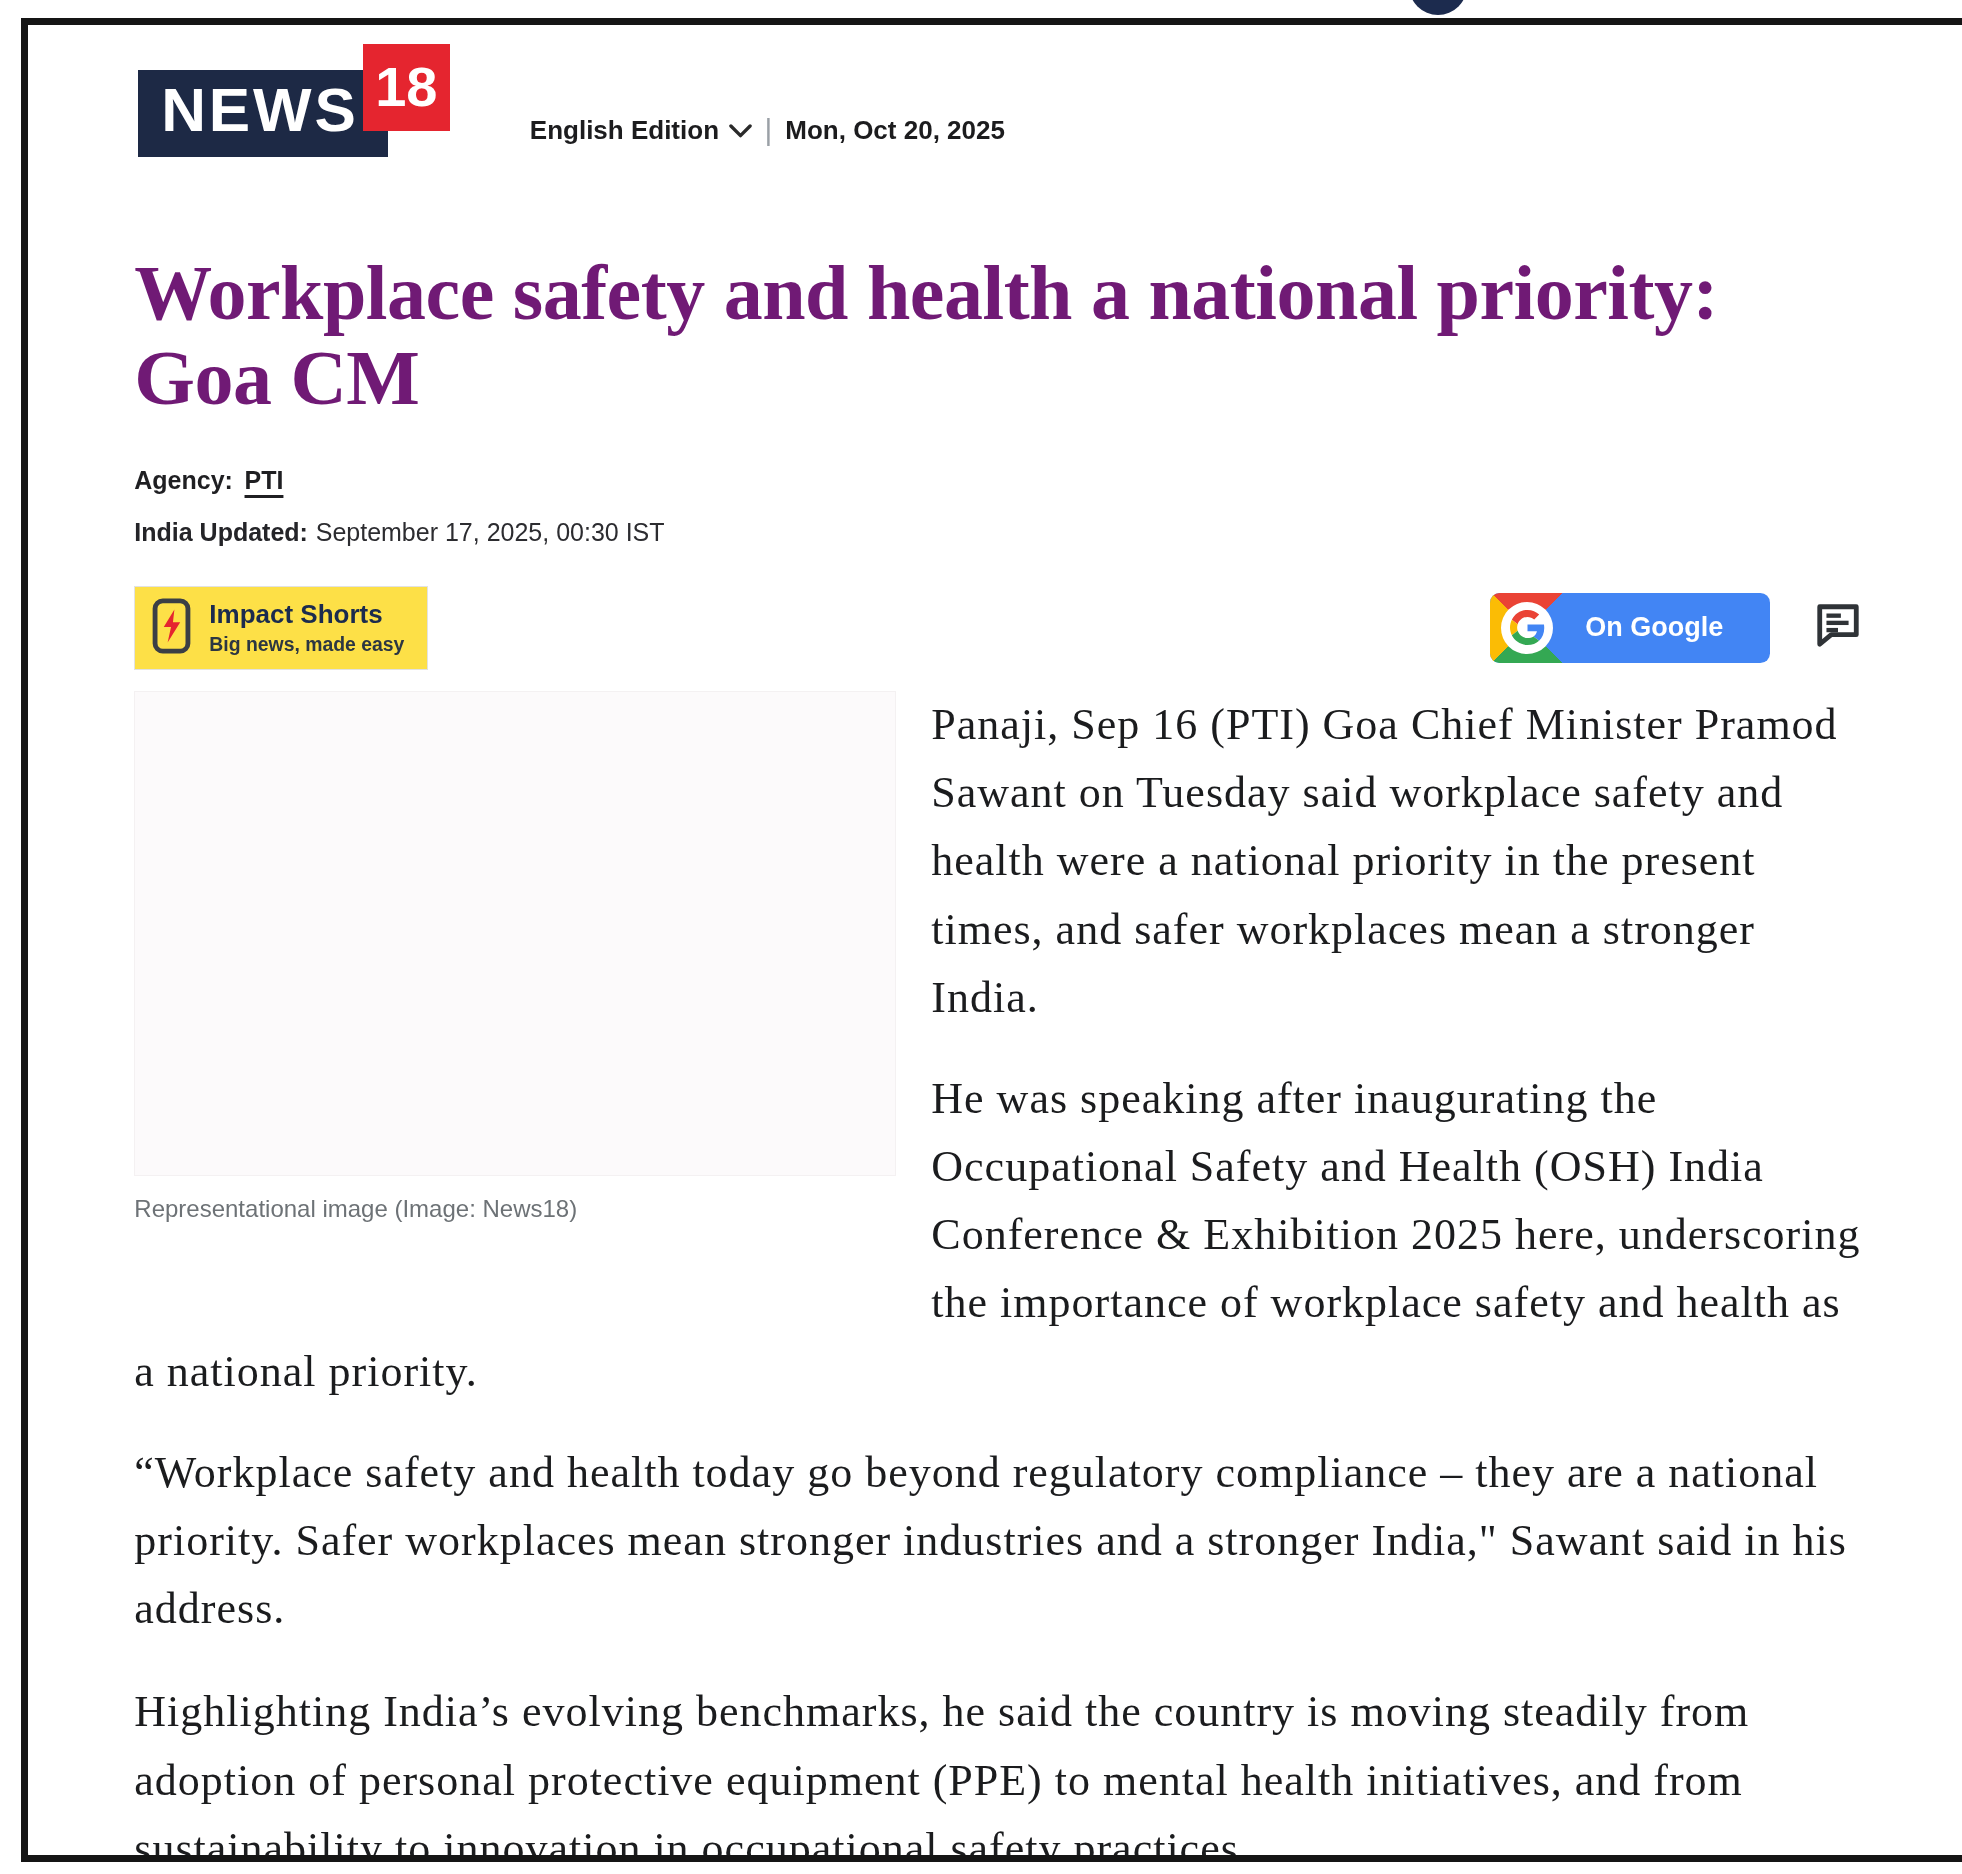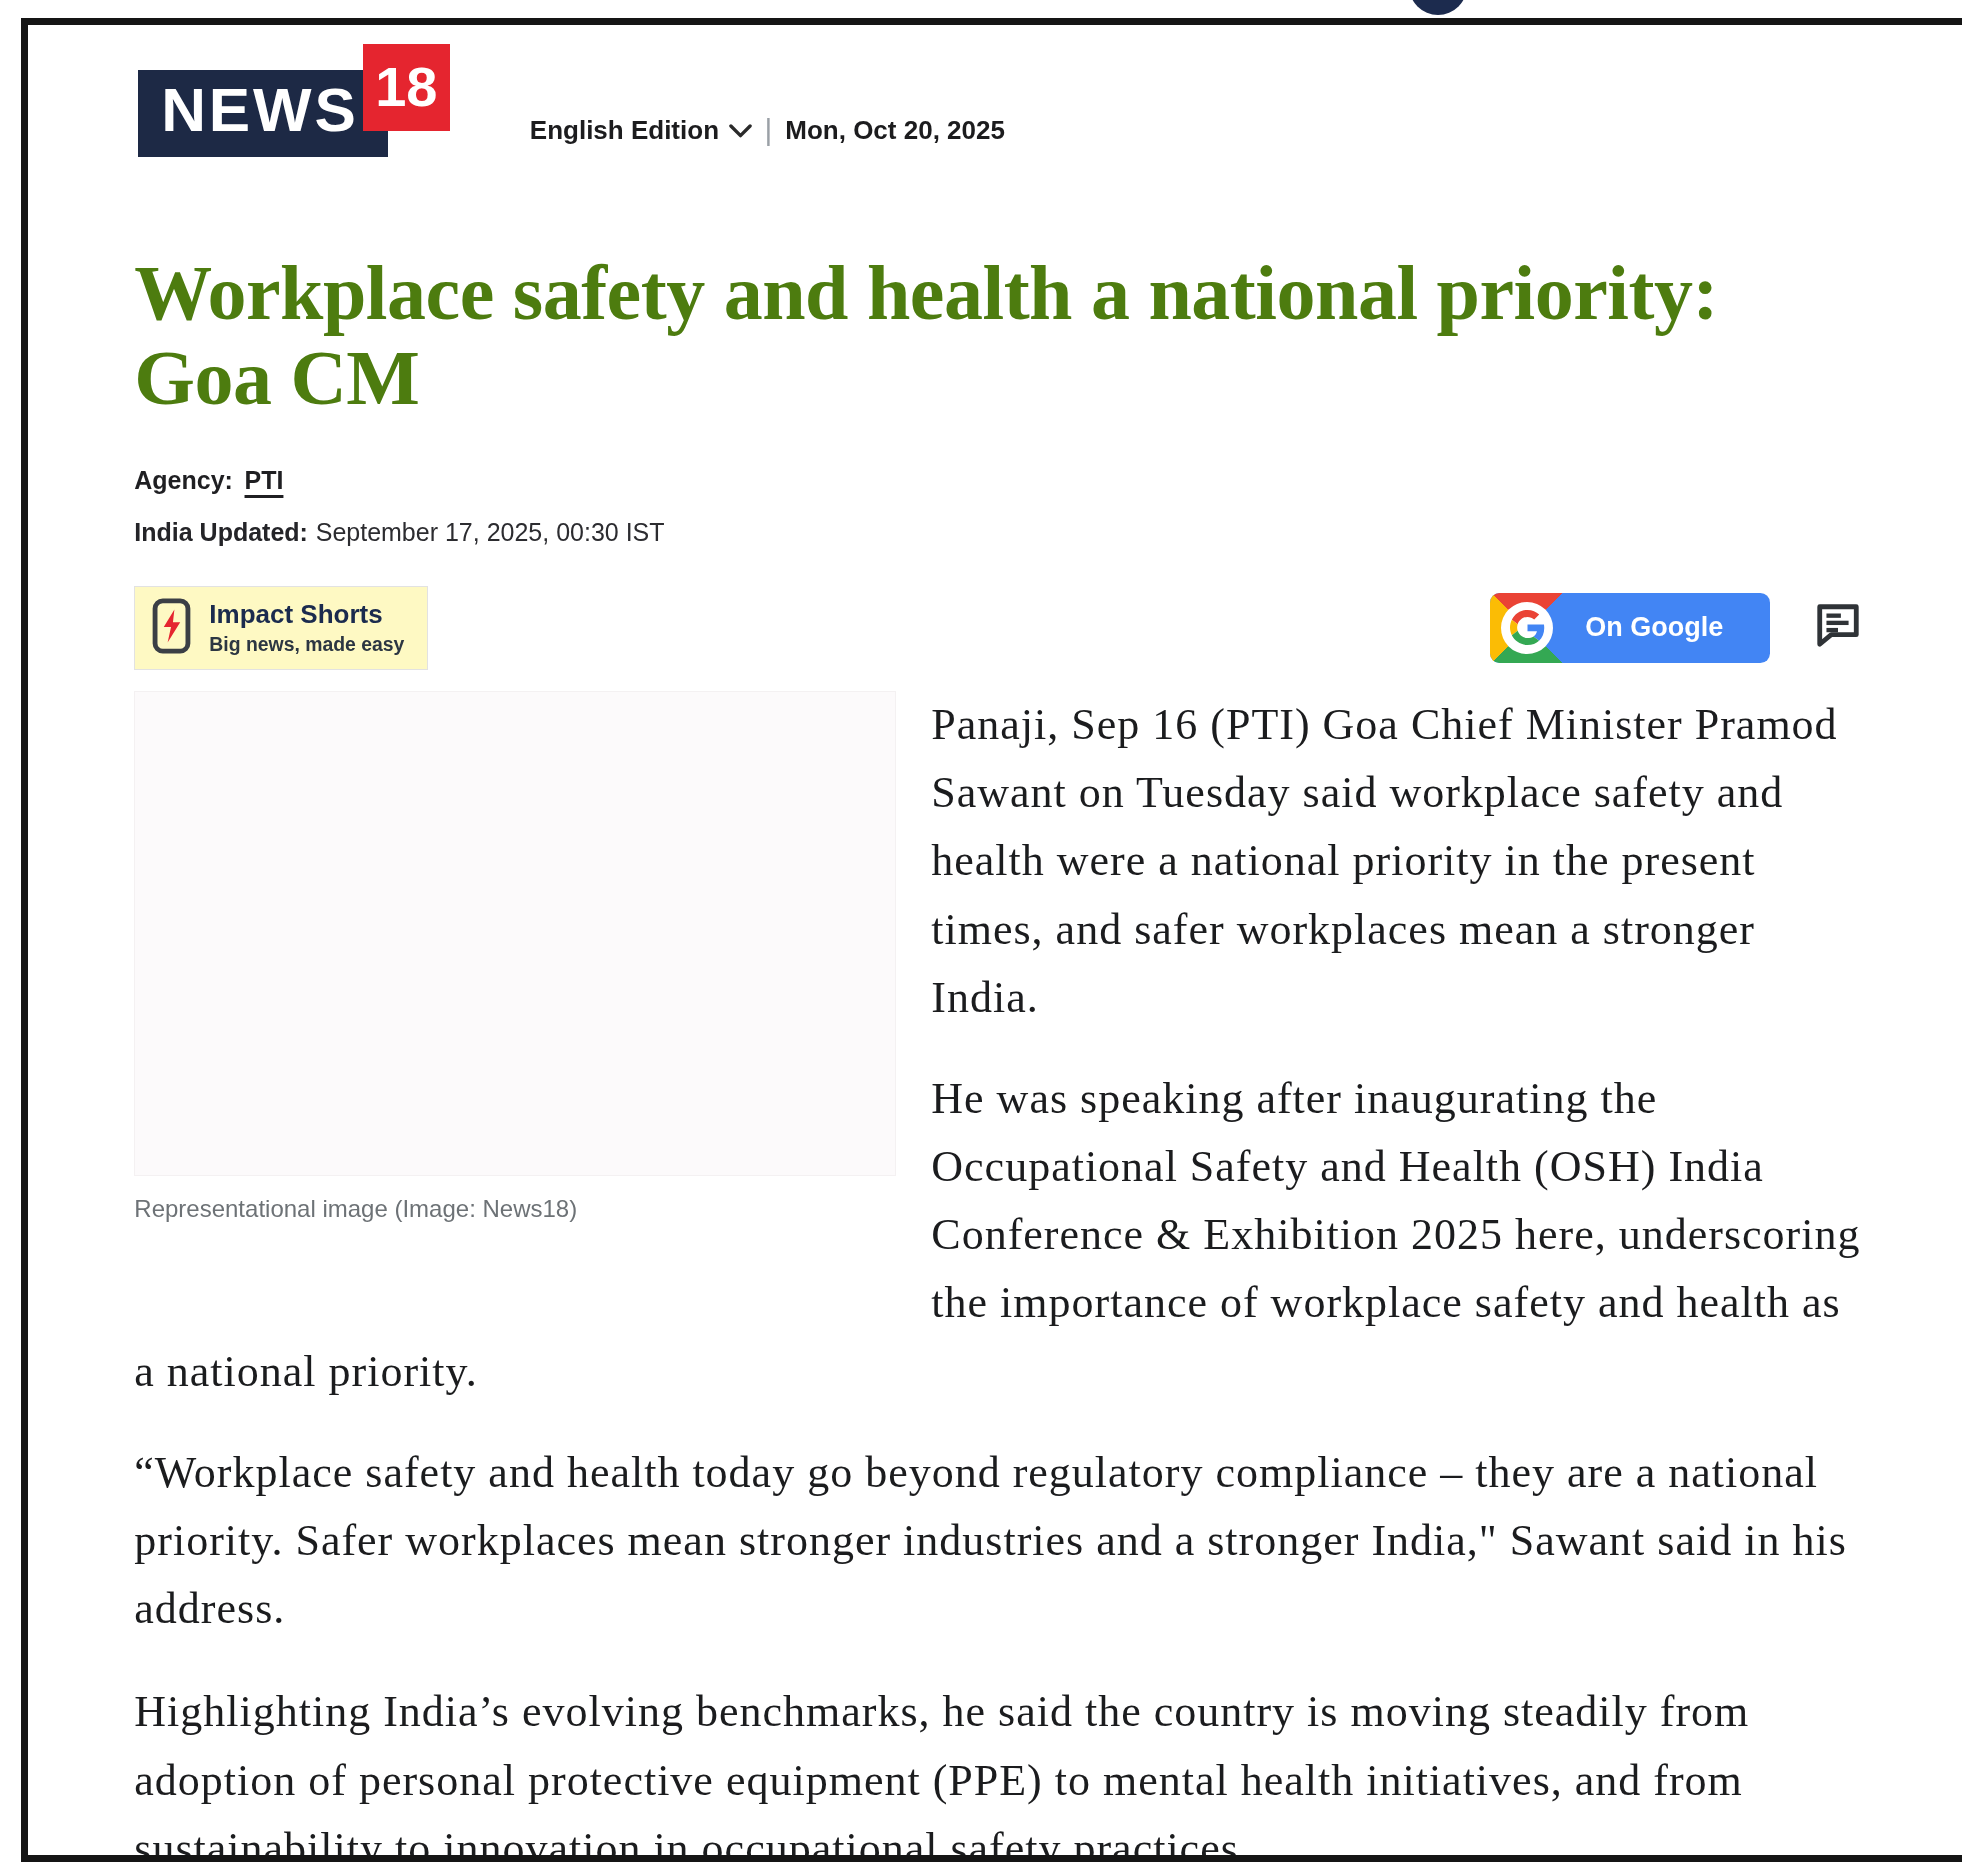--- a/index.html
+++ b/index.html
@@ -37,38 +37,38 @@
     display:flex;align-items:center;gap:11px;margin-left:142px;
     padding-bottom:9.7px;font-size:26px;font-weight:700;color:#1c1c1e;
   }
   .edition-label{display:flex;align-items:center;gap:9.7px;cursor:pointer;}
   .vbar{color:#9aa0a6;font-weight:400;font-size:30px;padding:0 1.9px;}
 
   
   h1.headline{
     margin:93px 0 0 0;
     font-family:"Liberation Serif", serif;
-    font-size:78px;font-weight:700;color:#4d7c0f;
+    font-size:78px;font-weight:700;color:#701a75;
     line-height:1.1;letter-spacing:-0.5px;max-width:1688px;
   }
   .meta-agency{margin-top:45px;font-size:25px;color:#1f1f22;}
   .meta-agency .label{font-weight:700;}
   .meta-agency .value{
     font-weight:800;margin-left:11.6px;
     text-decoration:underline;text-decoration-thickness:2.9px;text-underline-offset:5.8px;
   }
   .meta-updated{margin-top:23px;font-size:25px;color:#242428;}
   .meta-updated .label{font-weight:700;}
   .meta-updated .value{font-weight:400;margin-left:7.8px;color:#2c2c30;}
 
   
   .buttons-row{margin-top:39px;display:flex;align-items:center;justify-content:space-between;}
   .impact-chip{
     display:flex;align-items:center;gap:17.5px;
-    background:#fef9c3;border:1px solid #e2e2e2;
+    background:#fde047;border:1px solid #e2e2e2;
     padding:9.7px 23px 9.7px 15.5px;cursor:pointer;
   }
   .impact-text{display:flex;flex-direction:column;line-height:1.2;}
   .impact-title{font-size:26px;font-weight:800;color:#1b2b4e;}
   .impact-sub{font-size:19.4px;font-weight:700;color:#2c3642;margin-top:2.9px;}
   .right-badges{display:flex;align-items:center;gap:41px;}
   .google-btn{
     display:flex;align-items:center;background:#4285f4;border-radius:9.7px;
     height:70px;overflow:hidden;padding-right:47px;gap:21.3px;cursor:pointer;
   }

